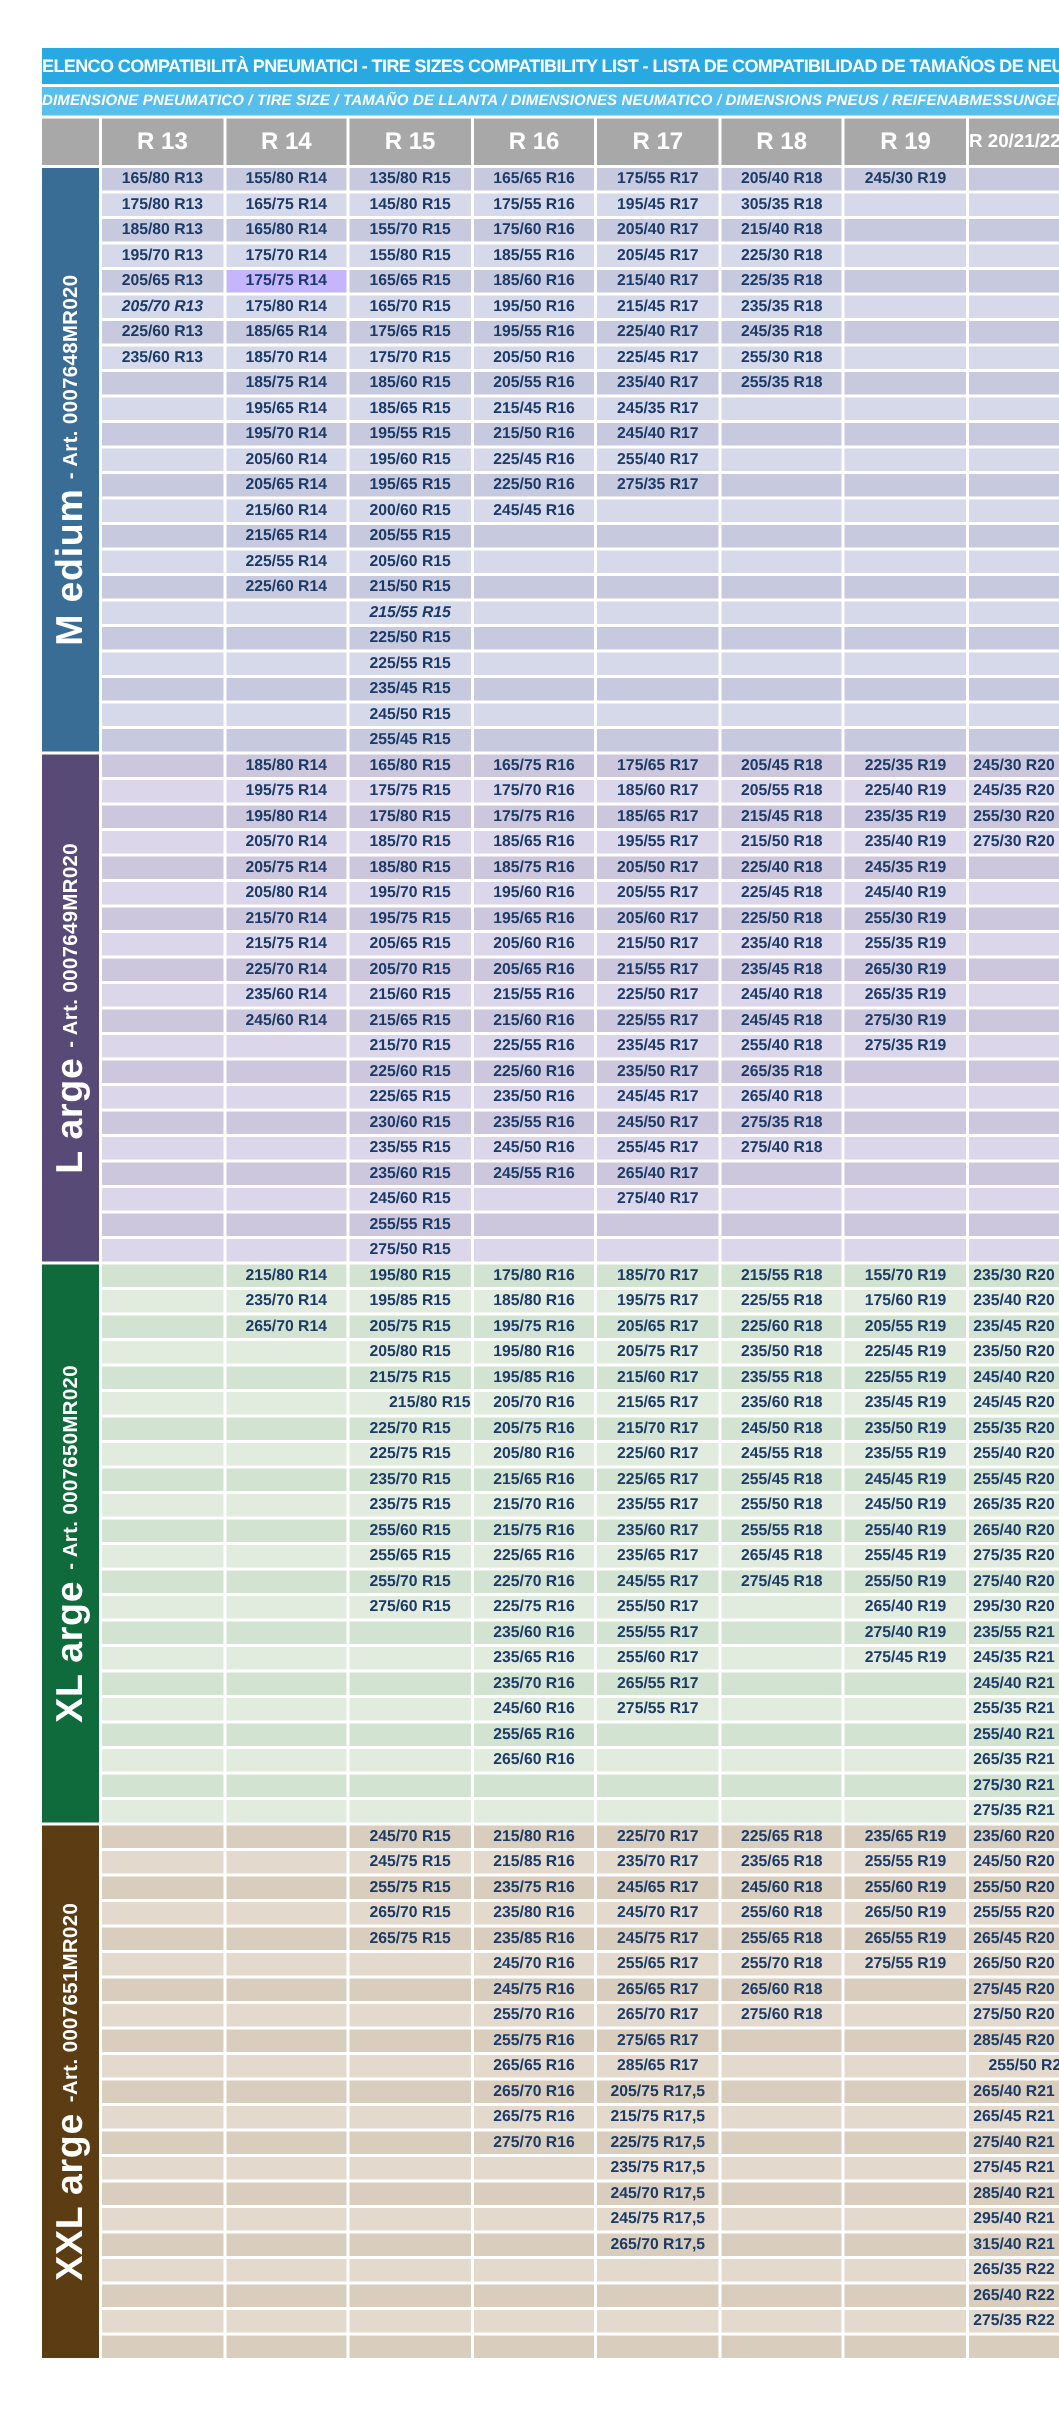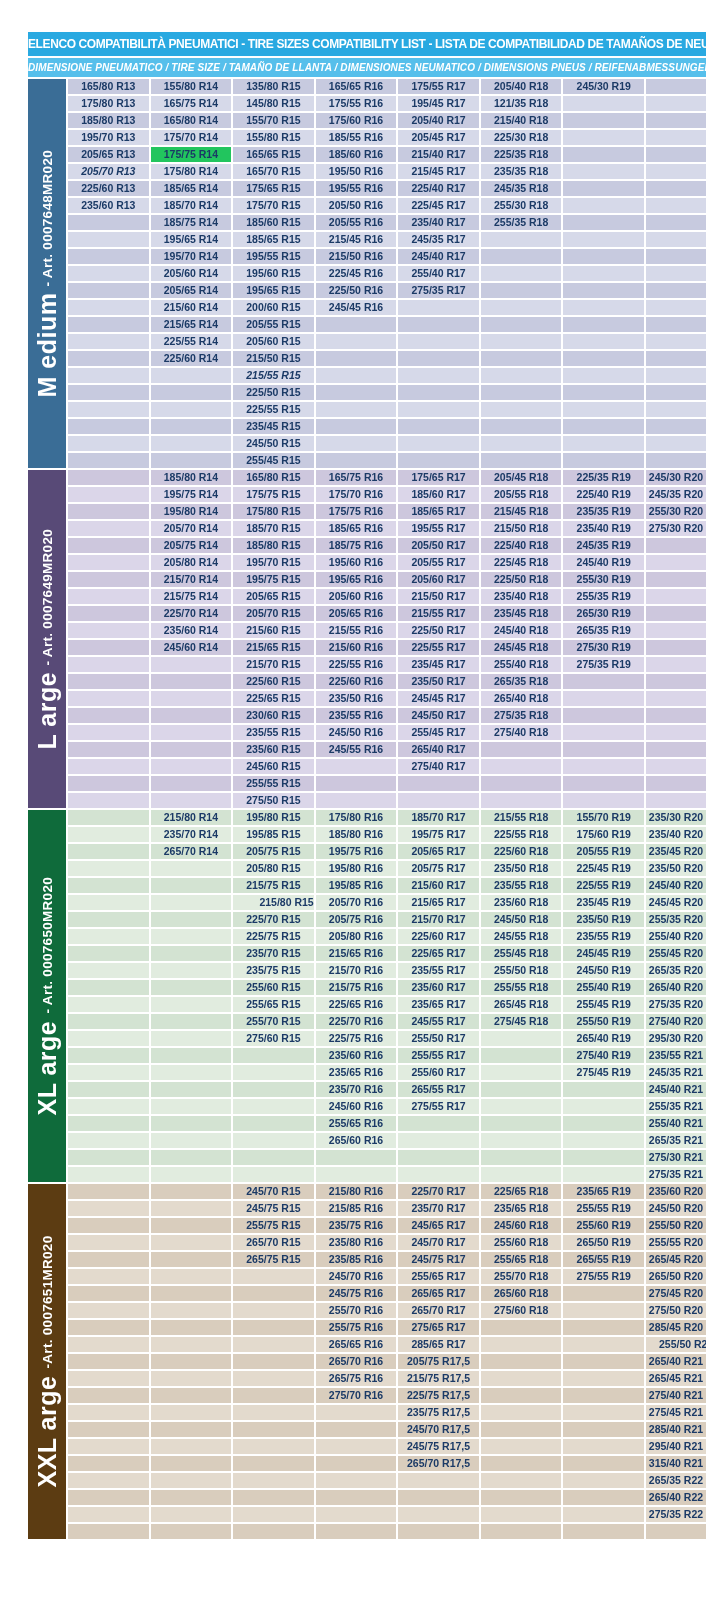--- a/index.html
+++ b/index.html
@@ -51,20 +51,31 @@
     text-align:center; white-space:nowrap; overflow:hidden;
   }
 </style>
 </head>
 <body>
 
 <div class="page">
   <div class="content">
     <div class="title-bar">ELENCO COMPATIBILITÀ PNEUMATICI - TIRE SIZES COMPATIBILITY LIST - LISTA DE COMPATIBILIDAD DE TAMAÑOS DE NEUMÁTICOS</div>
     <div class="subtitle-bar">DIMENSIONE PNEUMATICO / TIRE SIZE / TAMAÑO DE LLANTA / DIMENSIONES NEUMATICO / DIMENSIONS PNEUS / REIFENABMESSUNGEN</div>
+    <div class="grid-cols header-row">
+      <div class="hcell"></div>
+    <div class="hcell">R 13</div>
+        <div class="hcell">R 14</div>
+        <div class="hcell">R 15</div>
+        <div class="hcell">R 16</div>
+        <div class="hcell">R 17</div>
+        <div class="hcell">R 18</div>
+        <div class="hcell">R 19</div>
+        <div class="hcell small">R 20/21/22</div>
+      </div>
     <div class="table-body">
         <div class="grid-cols section">
           <div class="sidebar" style="background: rgb(58, 109, 150);">
             <div class="rot">
               <span class="lbl-main">M edium</span>
               <span class="lbl-art">- Art. 0007648MR020</span>
             </div>
           </div>
           <div class="col">
             <div class="cell" style="background: rgb(199, 202, 223);">165/80 R13</div>
@@ -89,21 +100,21 @@
             <div class="cell" style="background: rgb(214, 217, 233);"></div>
             <div class="cell" style="background: rgb(199, 202, 223);"></div>
             <div class="cell" style="background: rgb(214, 217, 233);"></div>
             <div class="cell" style="background: rgb(199, 202, 223);"></div>
           </div>
           <div class="col">
             <div class="cell" style="background: rgb(199, 202, 223);">155/80 R14</div>
             <div class="cell" style="background: rgb(214, 217, 233);">165/75 R14</div>
             <div class="cell" style="background: rgb(199, 202, 223);">165/80 R14</div>
             <div class="cell" style="background: rgb(214, 217, 233);">175/70 R14</div>
-            <div class="cell" style="background: #22c55e;">175/75 R14</div>
+            <div class="cell" style="background: #c4b5fd;">175/75 R14</div>
             <div class="cell" style="background: rgb(214, 217, 233);">175/80 R14</div>
             <div class="cell" style="background: rgb(199, 202, 223);">185/65 R14</div>
             <div class="cell" style="background: rgb(214, 217, 233);">185/70 R14</div>
             <div class="cell" style="background: rgb(199, 202, 223);">185/75 R14</div>
             <div class="cell" style="background: rgb(214, 217, 233);">195/65 R14</div>
             <div class="cell" style="background: rgb(199, 202, 223);">195/70 R14</div>
             <div class="cell" style="background: rgb(214, 217, 233);">205/60 R14</div>
             <div class="cell" style="background: rgb(199, 202, 223);">205/65 R14</div>
             <div class="cell" style="background: rgb(214, 217, 233);">215/60 R14</div>
             <div class="cell" style="background: rgb(199, 202, 223);">215/65 R14</div>
@@ -186,21 +197,21 @@
             <div class="cell" style="background: rgb(199, 202, 223);"></div>
             <div class="cell" style="background: rgb(214, 217, 233);"></div>
             <div class="cell" style="background: rgb(199, 202, 223);"></div>
             <div class="cell" style="background: rgb(214, 217, 233);"></div>
             <div class="cell" style="background: rgb(199, 202, 223);"></div>
             <div class="cell" style="background: rgb(214, 217, 233);"></div>
             <div class="cell" style="background: rgb(199, 202, 223);"></div>
           </div>
           <div class="col">
             <div class="cell" style="background: rgb(199, 202, 223);">205/40 R18</div>
-            <div class="cell" style="background: rgb(214, 217, 233);">121/35 R18</div>
+            <div class="cell" style="background: rgb(214, 217, 233);">305/35 R18</div>
             <div class="cell" style="background: rgb(199, 202, 223);">215/40 R18</div>
             <div class="cell" style="background: rgb(214, 217, 233);">225/30 R18</div>
             <div class="cell" style="background: rgb(199, 202, 223);">225/35 R18</div>
             <div class="cell" style="background: rgb(214, 217, 233);">235/35 R18</div>
             <div class="cell" style="background: rgb(199, 202, 223);">245/35 R18</div>
             <div class="cell" style="background: rgb(214, 217, 233);">255/30 R18</div>
             <div class="cell" style="background: rgb(199, 202, 223);">255/35 R18</div>
             <div class="cell" style="background: rgb(214, 217, 233);"></div>
             <div class="cell" style="background: rgb(199, 202, 223);"></div>
             <div class="cell" style="background: rgb(214, 217, 233);"></div>

